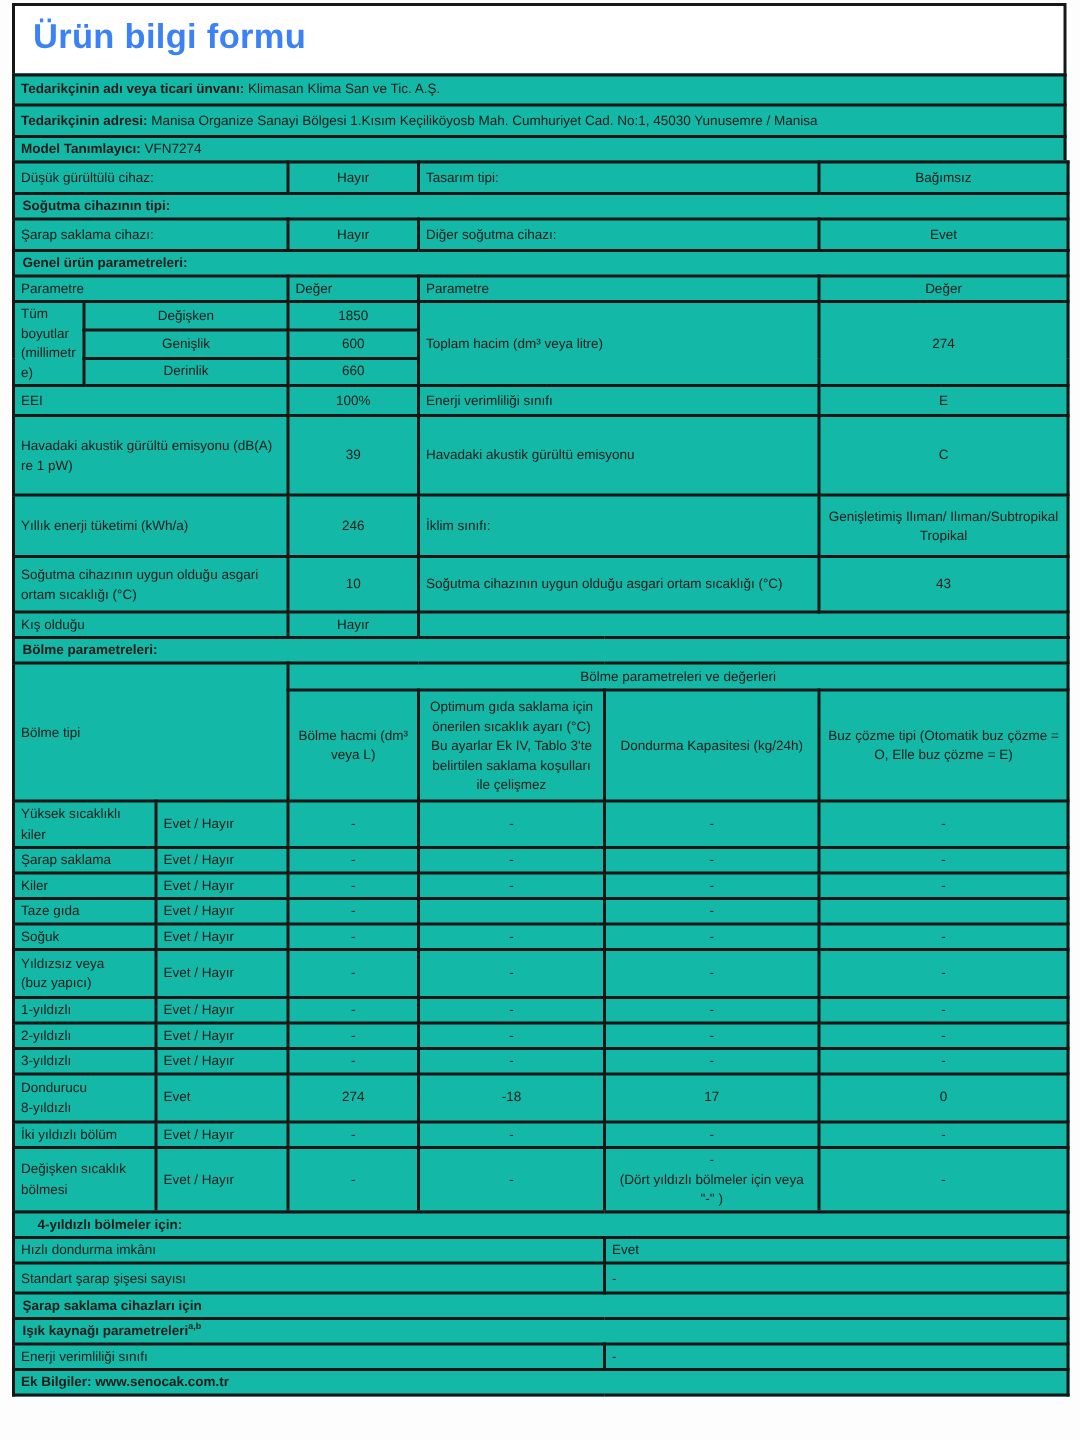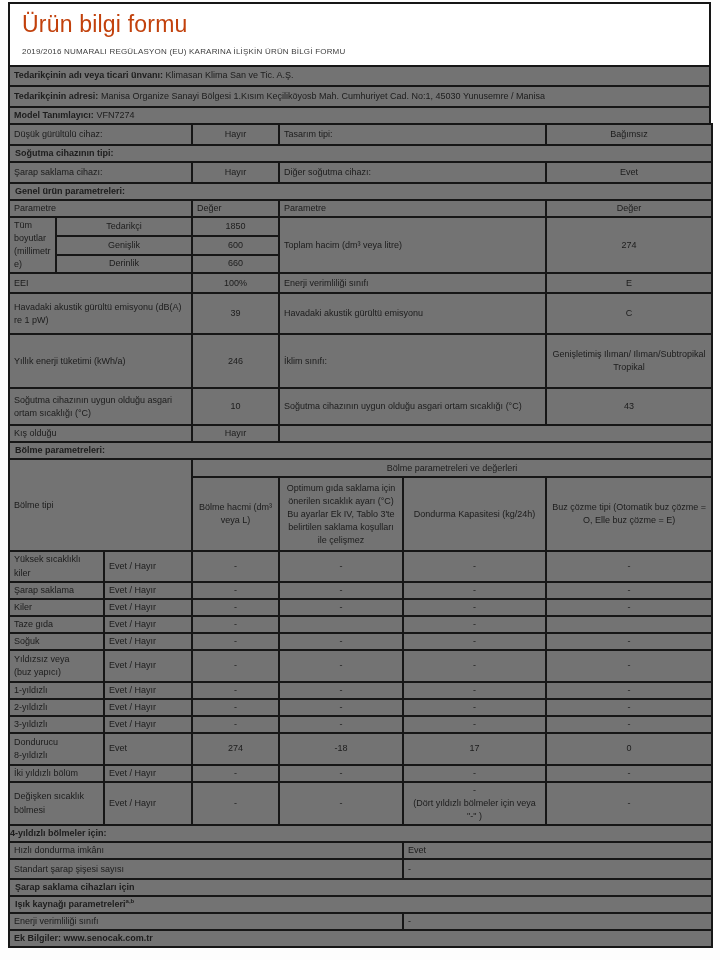--- a/index.html
+++ b/index.html
@@ -1,39 +1,38 @@
 <!DOCTYPE html>
 <html><head>
 <meta charset="utf-8">
 <style>
   *{box-sizing:border-box}
   html,body{margin:0;padding:0}
   body{width:720px;height:960px;background:#fdfdfd;font-family:"Liberation Sans",sans-serif;color:#1c1c1c;overflow:hidden}
   .page{width:703px;margin:2px 0 0 8px}
   .titlebox{border:2px solid #161616;padding:5px 12px 2px;background:#fff}
-  .title{font-size:23px;font-weight:normal;color:#c2410c;margin:2px 0 9px;letter-spacing:.2px}
+  .title{font-size:23px;font-weight:bold;color:#3b82f6;margin:2px 0 9px;letter-spacing:.2px}
   .subtitle{font-size:8px;color:#3d3d3d;margin:0 0 7px;letter-spacing:.2px}
-  table{width:100%;border-collapse:collapse;table-layout:fixed;margin-top:-2px;background:#737373}
+  table{width:100%;border-collapse:collapse;table-layout:fixed;margin-top:-2px;background:#14b8a6}
   td{border:2px solid #161616;padding:1px 4px;font-size:9px;line-height:1.45;vertical-align:middle;word-wrap:break-word}
   td[data-bind]{white-space:pre-line}
   .b{font-weight:bold}
   .c{text-align:center}
   .sec{font-weight:bold;padding-left:5px}
-  .sec-indent{padding-left:0}
+  .sec-indent{padding-left:15px}
   sup{font-size:6px;line-height:0}
   .bolme tr{height:16px}
 </style>
 </head>
 <body>
 
 <div class="page">
 
   <div class="titlebox">
     <div class="title" data-bind="header.title">Ürün bilgi formu</div>
-    <div class="subtitle" data-bind="header.subtitle">2019/2016 NUMARALI REGÜLASYON (EU) KARARINA İLİŞKİN ÜRÜN BİLGİ FORMU</div>
   </div>
 
   <table>
     <tbody>
         <tr style="height:20px">
       <td><span class="b" data-bind="supplier_name.label">Tedarikçinin adı veya ticari ünvanı:</span> <span data-bind="supplier_name.value">Klimasan Klima San ve Tic. A.Ş.</span></td>
     </tr>
     <tr style="height:21px">
       <td><span class="b" data-bind="supplier_address.label">Tedarikçinin adresi:</span> <span data-bind="supplier_address.value">Manisa Organize Sanayi Bölgesi 1.Kısım Keçiliköyosb Mah. Cumhuriyet Cad. No:1, 45030 Yunusemre / Manisa</span></td>
     </tr>
@@ -82,46 +81,46 @@
       <td class="sec" colspan="5" data-bind="general.section_label">Genel ürün parametreleri:</td>
     </tr>
     <tr style="height:15px">
       <td colspan="2" data-bind="general.head.p1">Parametre</td>
       <td data-bind="general.head.v1">Değer</td>
       <td data-bind="general.head.p2">Parametre</td>
       <td class="c" data-bind="general.head.v2">Değer</td>
     </tr>
     <tr style="height:18px">
       <td rowspan="3" data-bind="general.dimensions.label">Tüm boyutlar (millimetre)</td>
-      <td class="c" data-bind="general.dimensions.rows.0.name">Tedarikçi</td>
+      <td class="c" data-bind="general.dimensions.rows.0.name">Değişken</td>
       <td class="c" data-bind="general.dimensions.rows.0.value">1850</td>
       <td rowspan="3" data-bind="general.dimensions.param">Toplam hacim (dm³ veya litre)</td>
       <td rowspan="3" class="c" data-bind="general.dimensions.value">274</td>
     </tr>
     <tr style="height:18px">
       <td class="c" data-bind="general.dimensions.rows.1.name">Genişlik</td>
       <td class="c" data-bind="general.dimensions.rows.1.value">600</td>
     </tr>
     <tr style="height:18px">
       <td class="c" data-bind="general.dimensions.rows.2.name">Derinlik</td>
       <td class="c" data-bind="general.dimensions.rows.2.value">660</td>
     </tr>
     <tr style="height:20px">
       <td colspan="2" data-bind="general.rows.0.p1">EEI</td>
       <td class="c" data-bind="general.rows.0.v1">100%</td>
       <td data-bind="general.rows.0.p2">Enerji verimliliği sınıfı</td>
       <td class="c" data-bind="general.rows.0.v2">E</td>
     </tr>
-    <tr style="height:41px">
+    <tr style="height:53px">
       <td colspan="2" data-bind="general.rows.1.p1">Havadaki akustik gürültü emisyonu (dB(A) re 1 pW)</td>
       <td class="c" data-bind="general.rows.1.v1">39</td>
       <td data-bind="general.rows.1.p2">Havadaki akustik gürültü emisyonu</td>
       <td class="c" data-bind="general.rows.1.v2">C</td>
     </tr>
-    <tr style="height:54px">
+    <tr style="height:41px">
       <td colspan="2" data-bind="general.rows.2.p1">Yıllık enerji tüketimi (kWh/a)</td>
       <td class="c" data-bind="general.rows.2.v1">246</td>
       <td data-bind="general.rows.2.p2">İklim sınıfı:</td>
       <td class="c" data-bind="general.rows.2.v2">Genişletimiş Ilıman/ Ilıman/Subtropikal
 Tropikal</td>
     </tr>
     <tr style="height:37px">
       <td colspan="2" data-bind="general.rows.3.p1">Soğutma cihazının uygun olduğu asgari ortam sıcaklığı (°C)</td>
       <td class="c" data-bind="general.rows.3.v1">10</td>
       <td data-bind="general.rows.3.p2">Soğutma cihazının uygun olduğu asgari ortam sıcaklığı (°C)</td>

